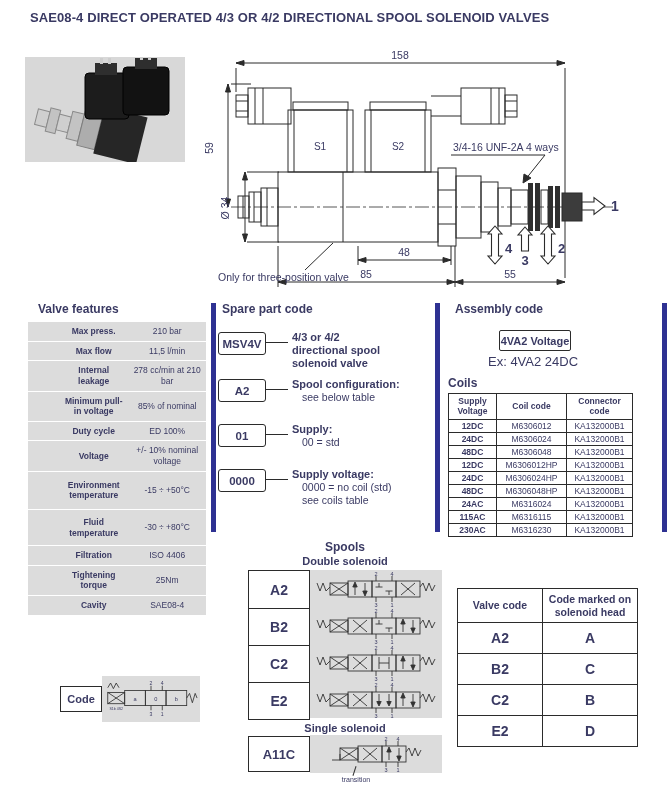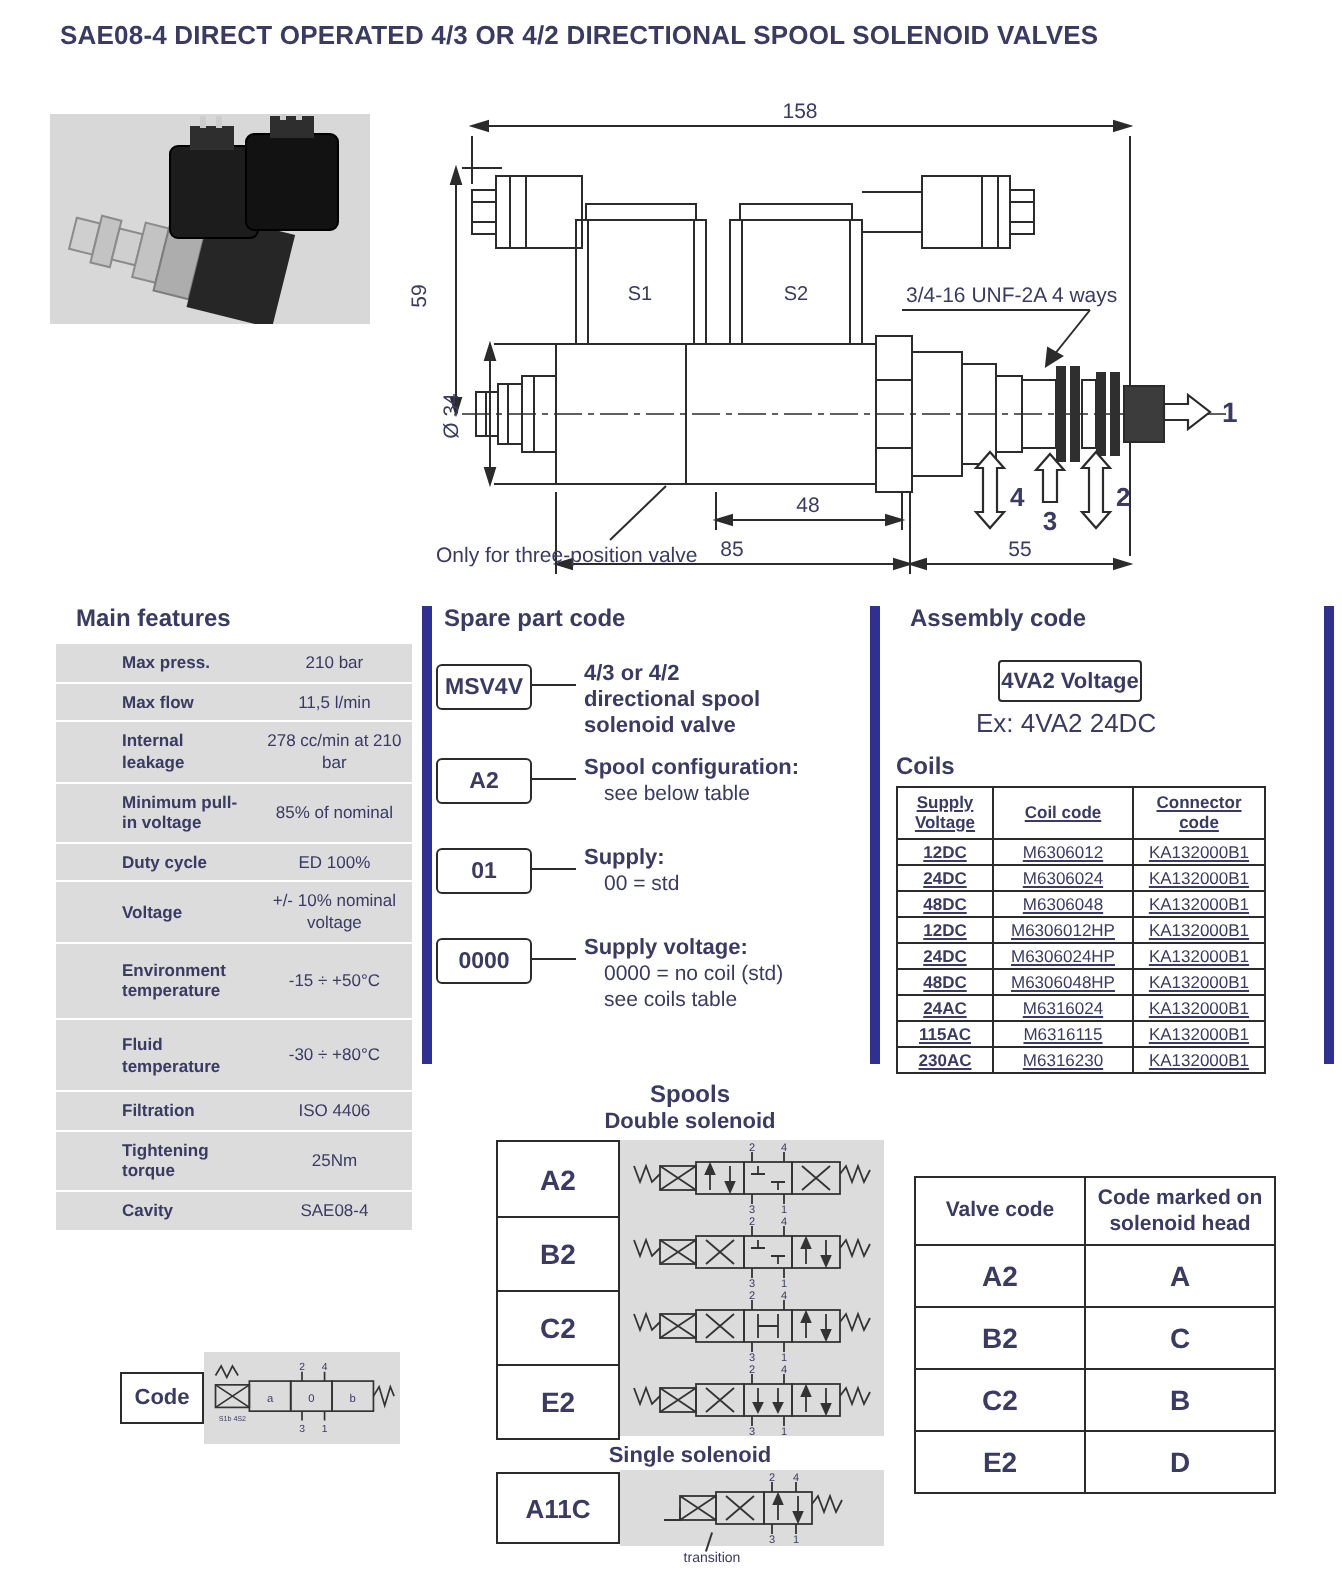--- a/index.html
+++ b/index.html
@@ -6,34 +6,34 @@
   body { background:#fff; font-family:"Liberation Sans", sans-serif; }
   .page { position:relative; width:671px; height:789px; background:#fff; overflow:hidden; color:#3a3a63; }
   .abs { position:absolute; }
   .pre { white-space:pre-line; }
   .hdr { font-size:12px; font-weight:bold; color:#3a3a63; }
   .title { font-size:13px; font-weight:bold; color:#3a3a63; letter-spacing:0.1px; }
   .bluebar { position:absolute; width:5px; background:#2e3192; }
   
   .mf-table { position:absolute; left:28px; top:322px; width:178px; background:#dcdcdc; }
   .mf-row { display:flex; align-items:center; border-bottom:1px solid #ffffff; }
-  .mf-label { width:84px; font-size:8.5px; font-weight:bold; text-align:left; padding:4px 2px; line-height:1.25;margin-left:31px; }
+  .mf-label { width:84px; font-size:8.5px; font-weight:bold; text-align:center; padding:4px 2px; line-height:1.25;margin-left:31px; }
   .mf-value { width:94px; font-size:8.5px; text-align:center; padding:4px 2px; line-height:1.25; }
   
   .sp-item-box { position:absolute; width:48px; height:23px; border:1.3px solid #2b2b2b; border-radius:3px; background:#fff;
                  display:flex; align-items:center; justify-content:center; font-size:11.5px; font-weight:bold; }
   .sp-line { position:absolute; height:1.3px; background:#2b2b2b; width:22px; }
   .sp-title { font-size:11px; font-weight:bold; line-height:1.18; }
   .sp-sub { font-size:10.5px; line-height:1.2; margin-left:10px; }
   
   .asm-box { position:absolute; left:499px; top:330px; width:72px; height:21px; border:1.3px solid #2b2b2b; border-radius:2px;
              display:flex; align-items:center; justify-content:center; font-size:11px; font-weight:bold; background:#fff; }
   table.coils { position:absolute; left:448px; top:393px; border-collapse:collapse; table-layout:fixed; }
   table.coils th, table.coils td { border:1px solid #2b2b2b; font-size:8.5px; text-align:center; padding:1px 2px; color:#3a3a63; }
-  table.coils { border:1.7px solid #2b2b2b;text-decoration:underline; }
+  table.coils { border:1.7px solid #2b2b2b; }
   table.coils th { font-weight:bold; height:26px; line-height:1.15; }
   table.coils td { height:13px; }
   table.coils td.v { font-weight:bold; }
   table.coils tr.grp td { border-bottom:1.7px solid #2b2b2b; }
   
   .sp-codes { position:absolute; left:248px; top:570px; width:62px; border:1.6px solid #2b2b2b; background:#fff; }
   .sp-code-cell { height:37px; display:flex; align-items:center; justify-content:center; font-size:14px; font-weight:bold; border-top:1.3px solid #2b2b2b; }
   .sp-code-cell:first-child { border-top:none; }
   .sp-panel { position:absolute; left:310px; top:570px; width:132px; height:148px; background:#dcdcdc; }
   .sp-symrow { height:37px; display:flex; align-items:center; justify-content:center; }
@@ -193,21 +193,21 @@
         <text x="332" y="215" font-size="13" font-weight="bold" text-anchor="middle">3</text>
         <text x="365" y="203" font-size="13" font-weight="bold">2</text>
       </g>
     </svg>
   </div>
 
   <div class="bluebar" style="left:211px; top:303px; height:229px;"></div>
   <div class="bluebar" style="left:435px; top:303px; height:229px;"></div>
   <div class="bluebar" style="left:662px; top:303px; height:229px;"></div>
 
-  <div class="abs hdr" style="left:38px; top:302px;">Main features</div>
+  <div class="abs hdr" style="left:38px; top:302px;">Valve features</div>
   <div class="mf-table">
     <div class="mf-row">
         <div class="mf-label pre">Max press.</div>
         <div class="mf-value pre">210 bar</div>
       </div>
     <div class="mf-row">
         <div class="mf-label pre">Max flow</div>
         <div class="mf-value pre">11,5 l/min</div>
       </div>
     <div class="mf-row">

